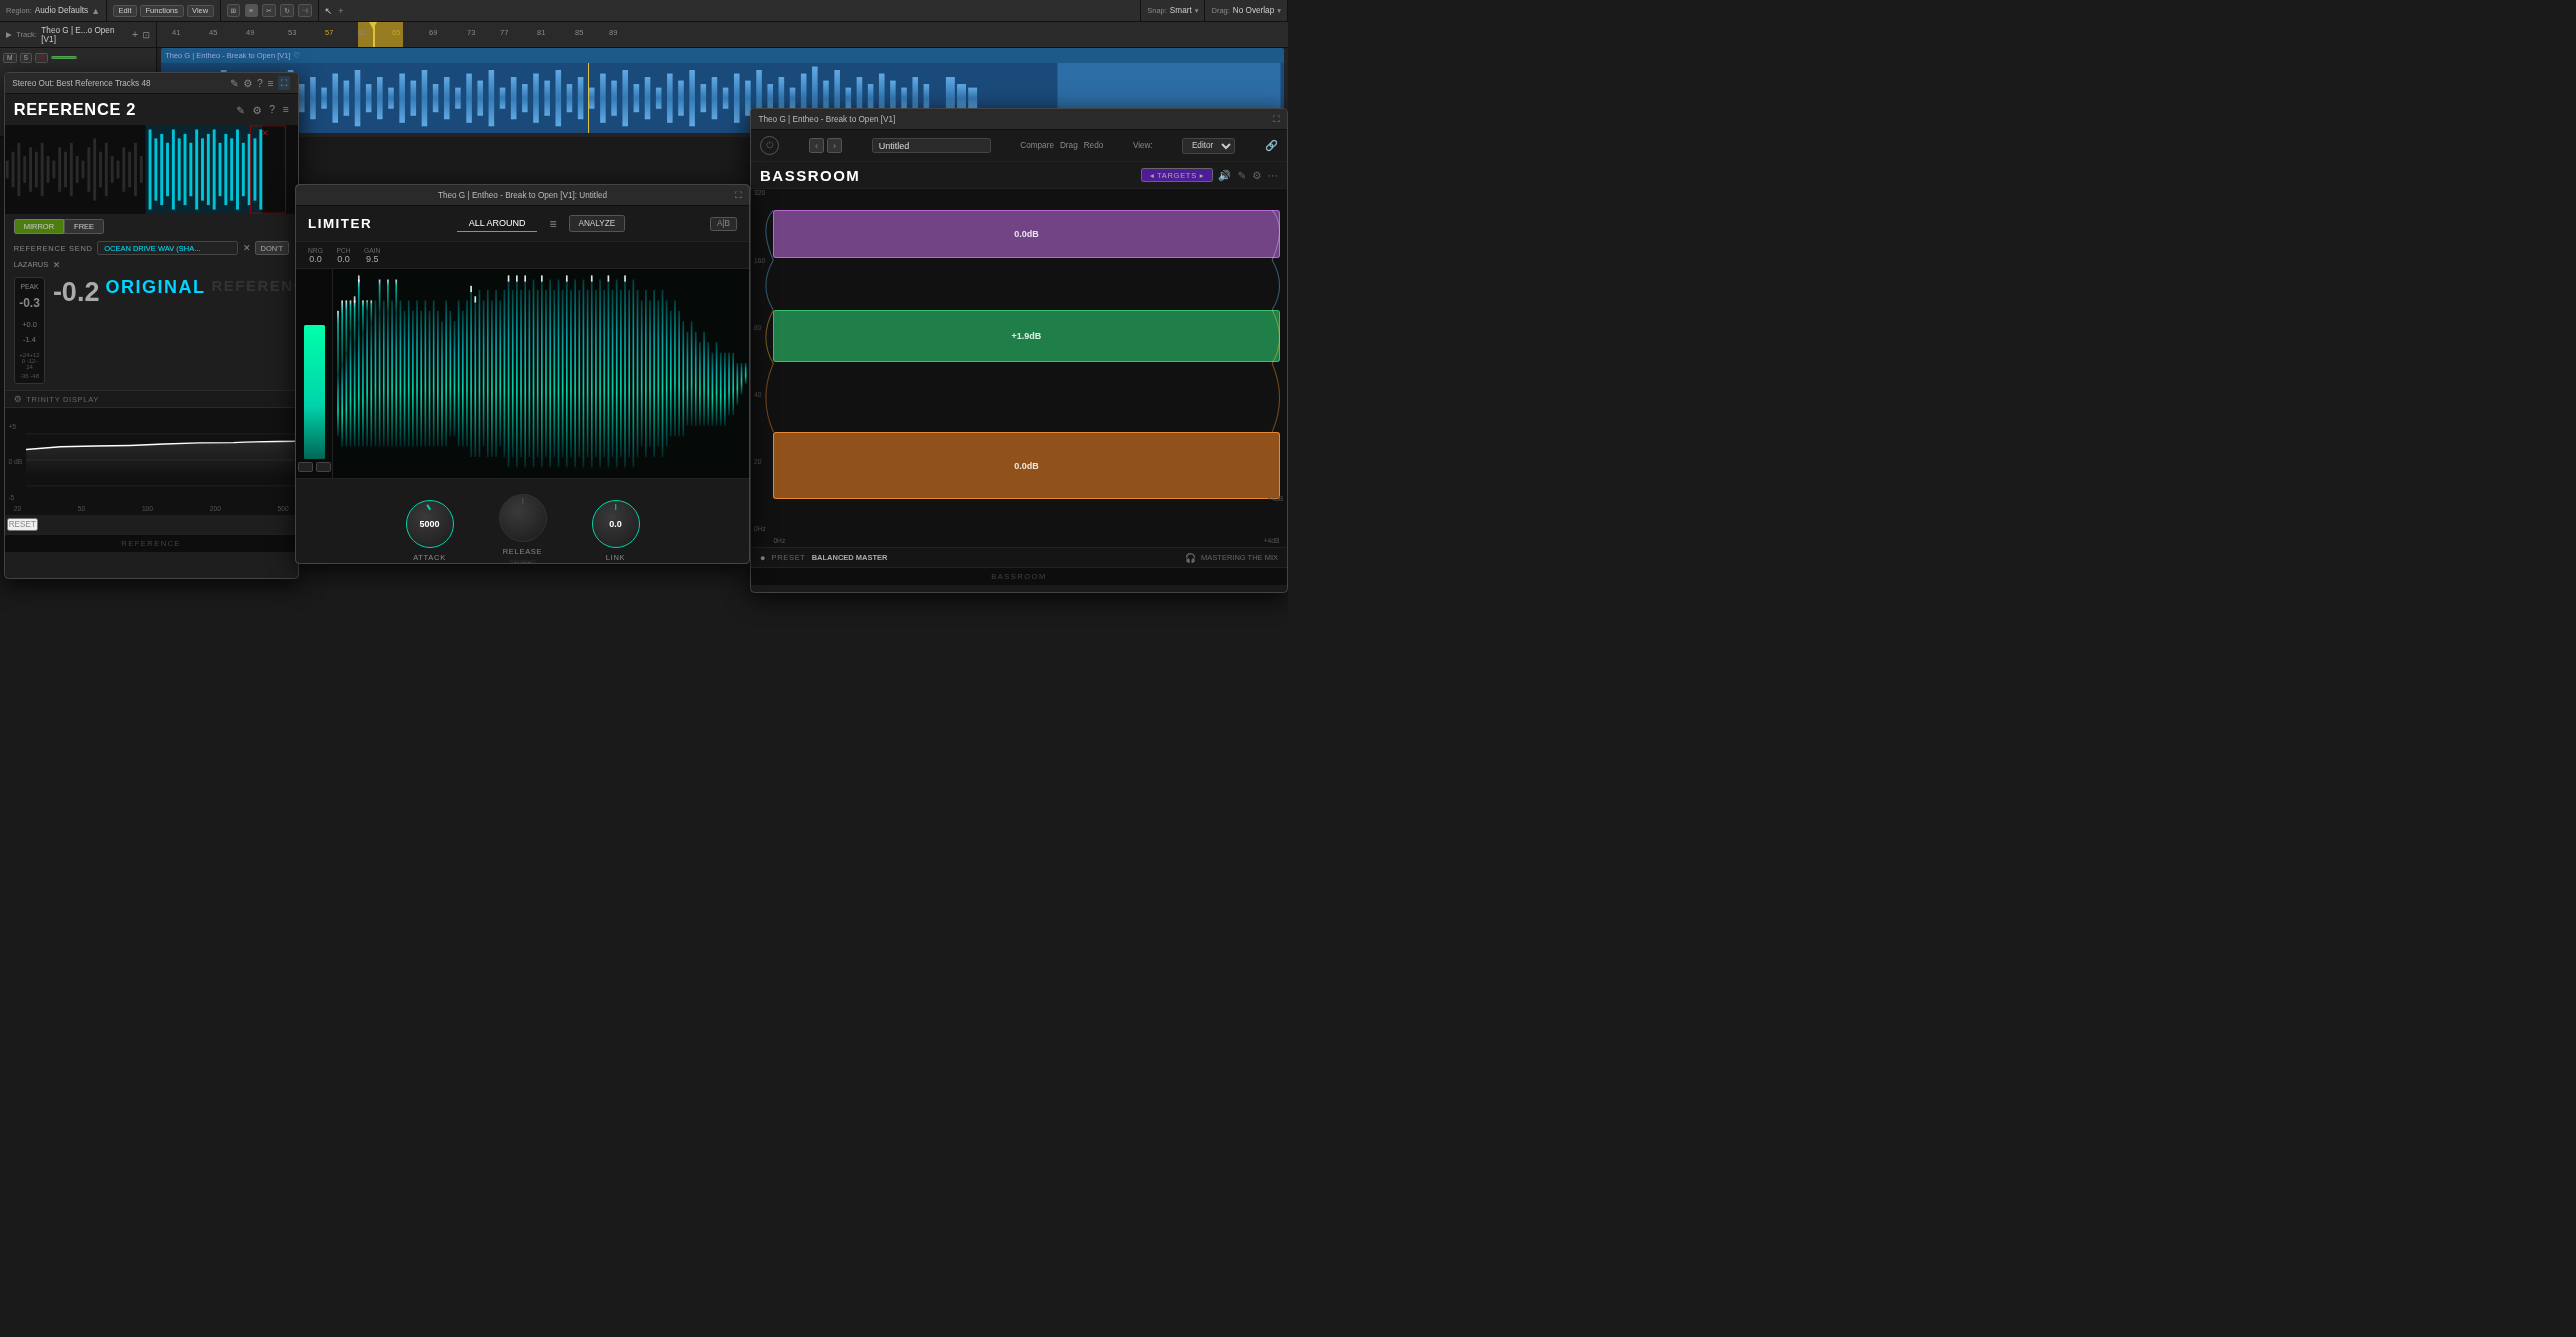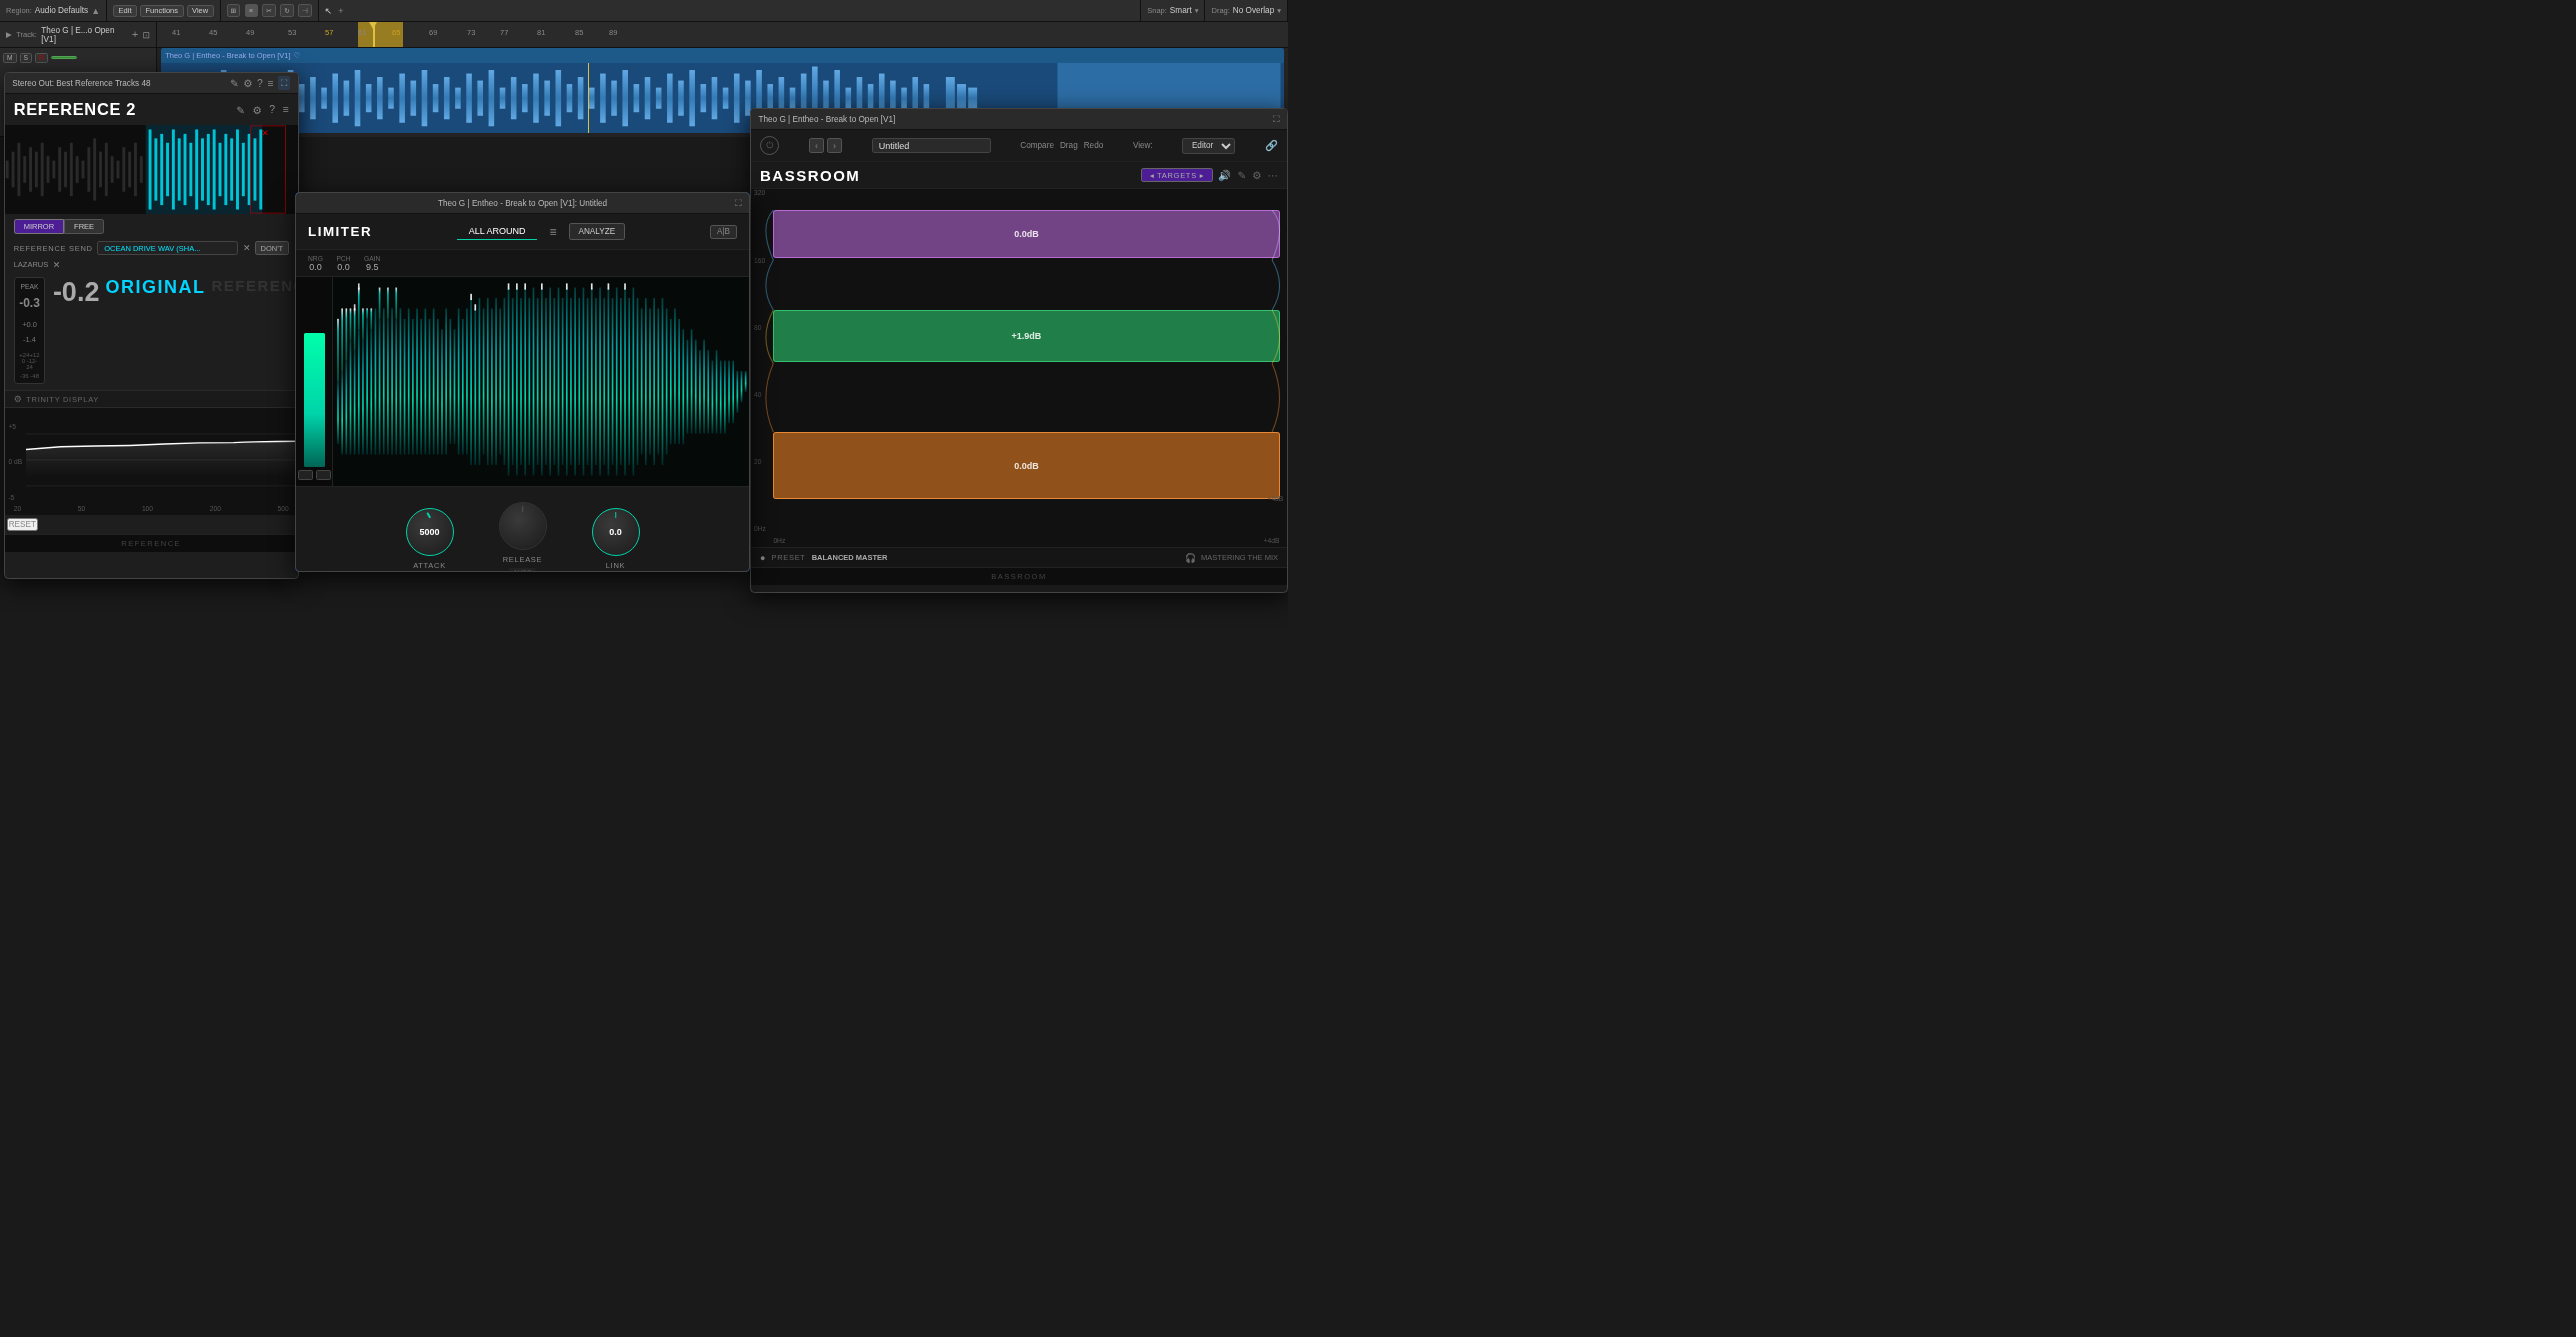--- a/index.html
+++ b/index.html
@@ -177,21 +177,21 @@
       padding: 4.5px 9px;
     }
     .ref2-btn {
       background: #333;
       border: 0.7px solid #555;
       color: #ccc;
       font-size: 7.5px;
       padding: 2.2px 9px;
       cursor: pointer;
     }
-    .ref2-btn.active { background: #4c1d95; border-color: #777; }
+    .ref2-btn.active { background: #4d7c0f; border-color: #777; }
     .ref2-btn:first-child { border-radius: 2.2px 0 0 2.2px; }
     .ref2-btn:last-child { border-radius: 0 2.2px 2.2px 0; }
 
     .ref2-send-bar {
       display: flex;
       align-items: center;
       padding: 3px 9px;
       gap: 4.5px;
     }
     .ref2-send-label {
@@ -332,21 +332,21 @@
       justify-content: center;
       font-size: 7.5px; color: #444;
       text-transform: uppercase;
       letter-spacing: 1.5px;
       border-top: 0.7px solid #222;
     }
 
     
     .limiter-window {
       position: absolute;
-      top: 192px; left: 295px;
+      top: 184px; left: 295px;
       width: 455px;
       height: 380px;
       background: #3b82f6;
       border: 0.7px solid #444;
       border-radius: 4.5px;
       z-index: 210;
       box-shadow: 0 6px 24px rgba(0,0,0,0.8);
       overflow: hidden;
     }
     .limiter-titlebar {

